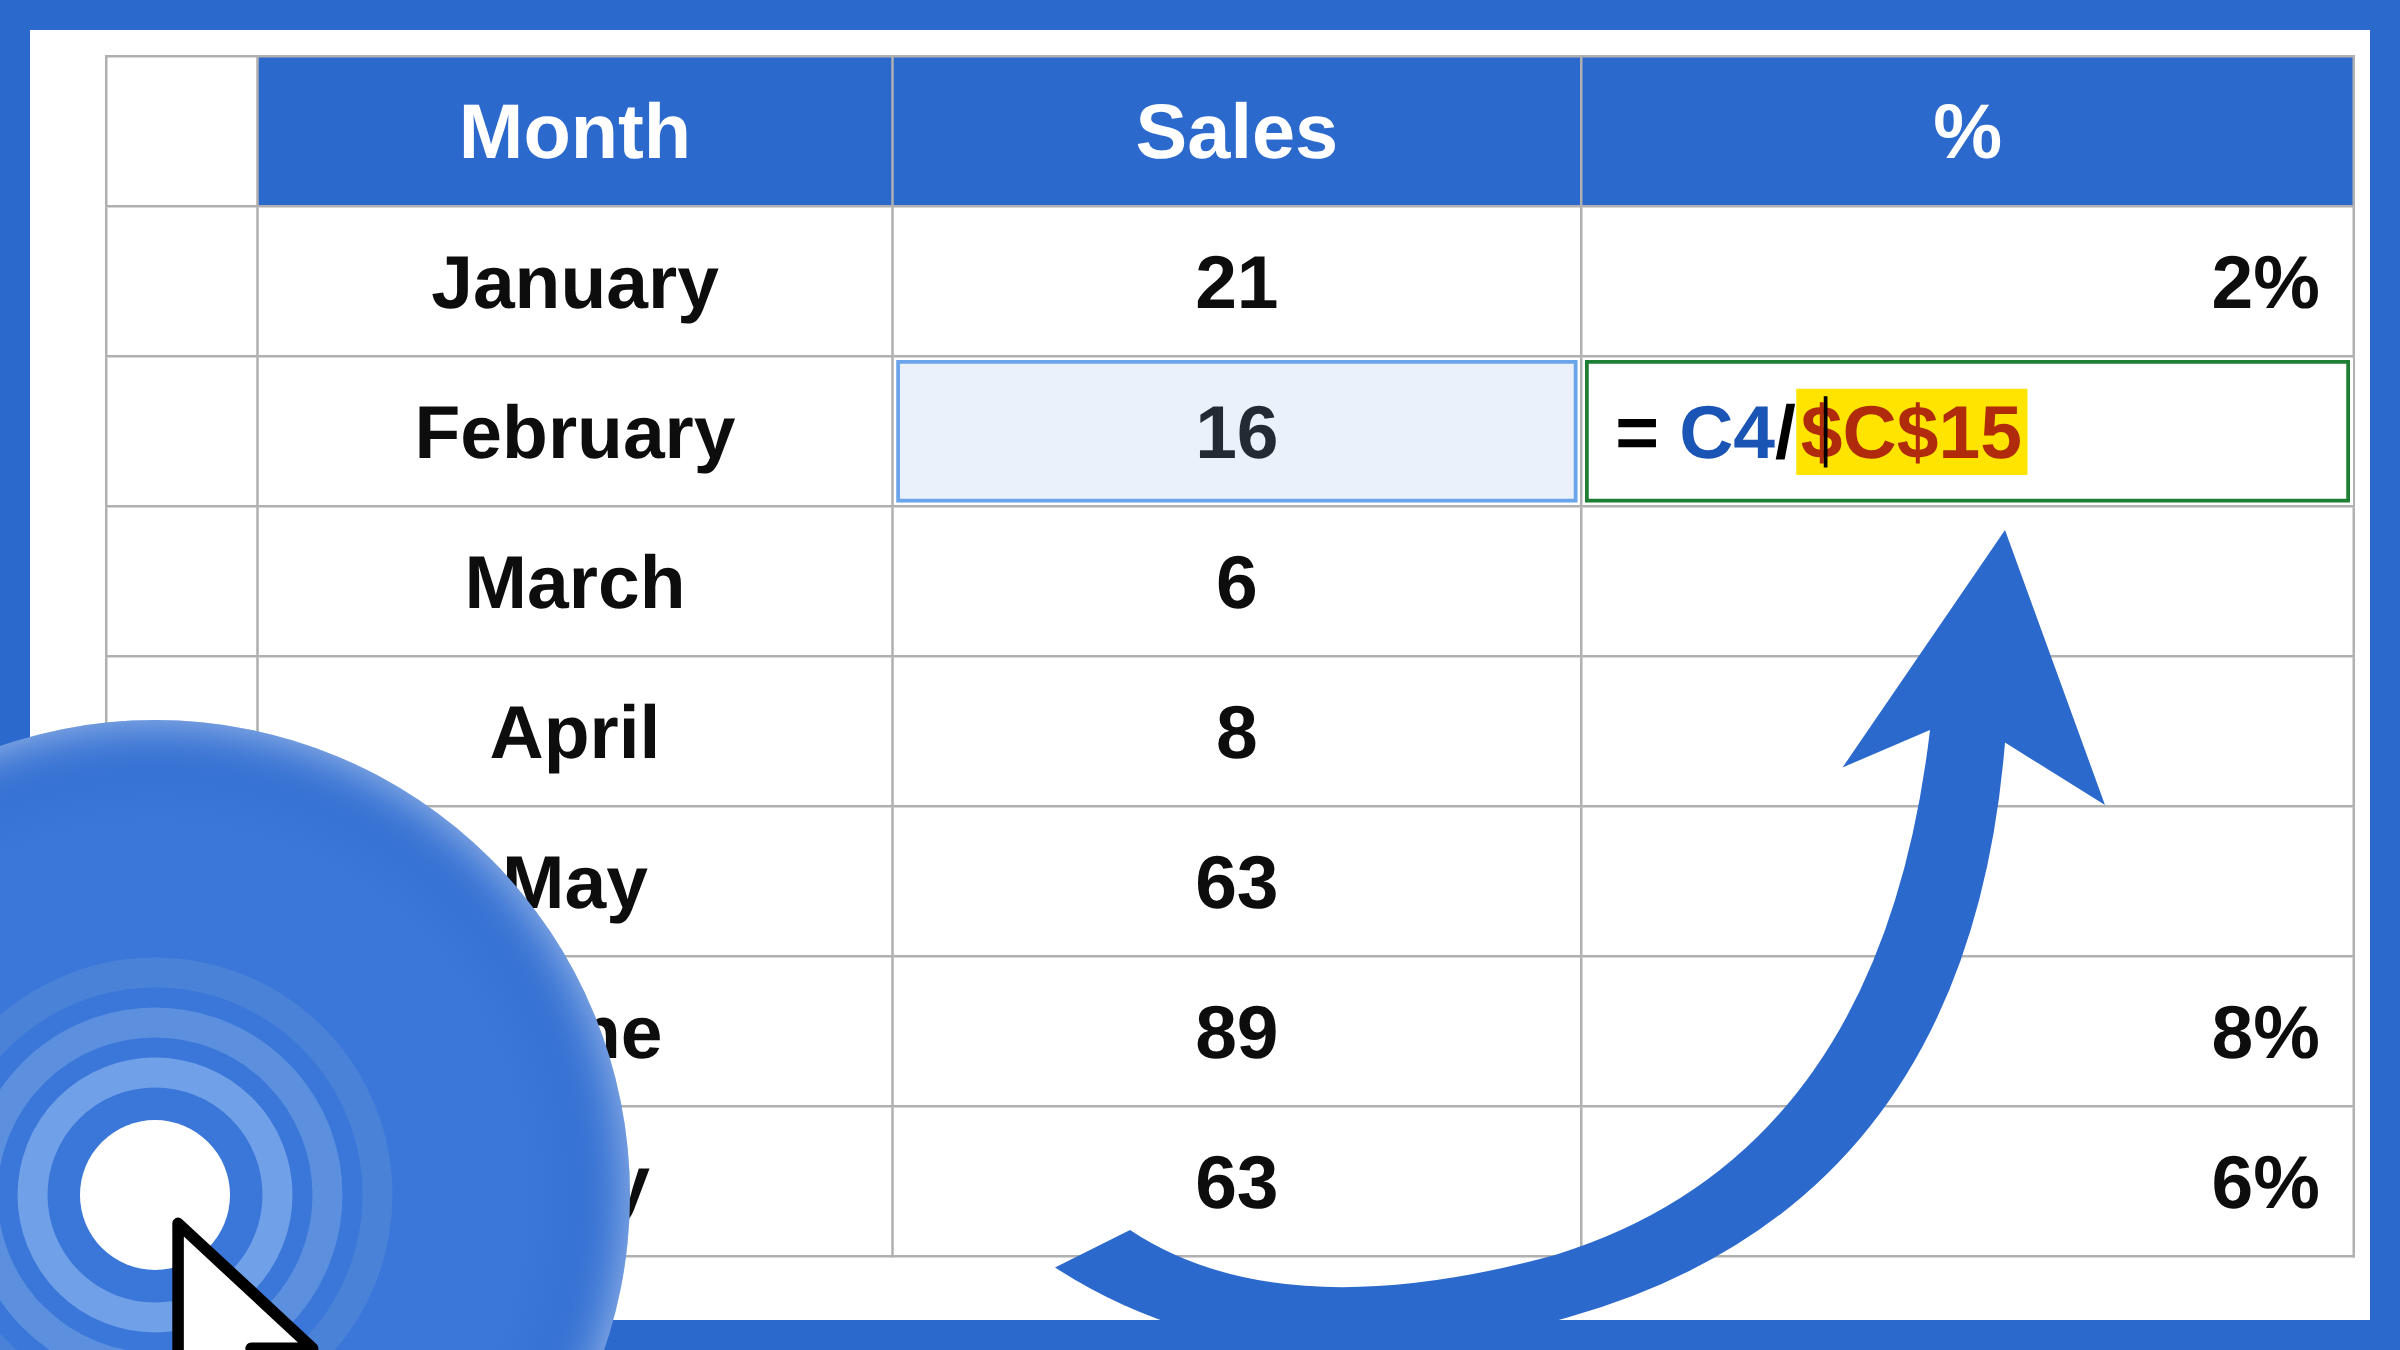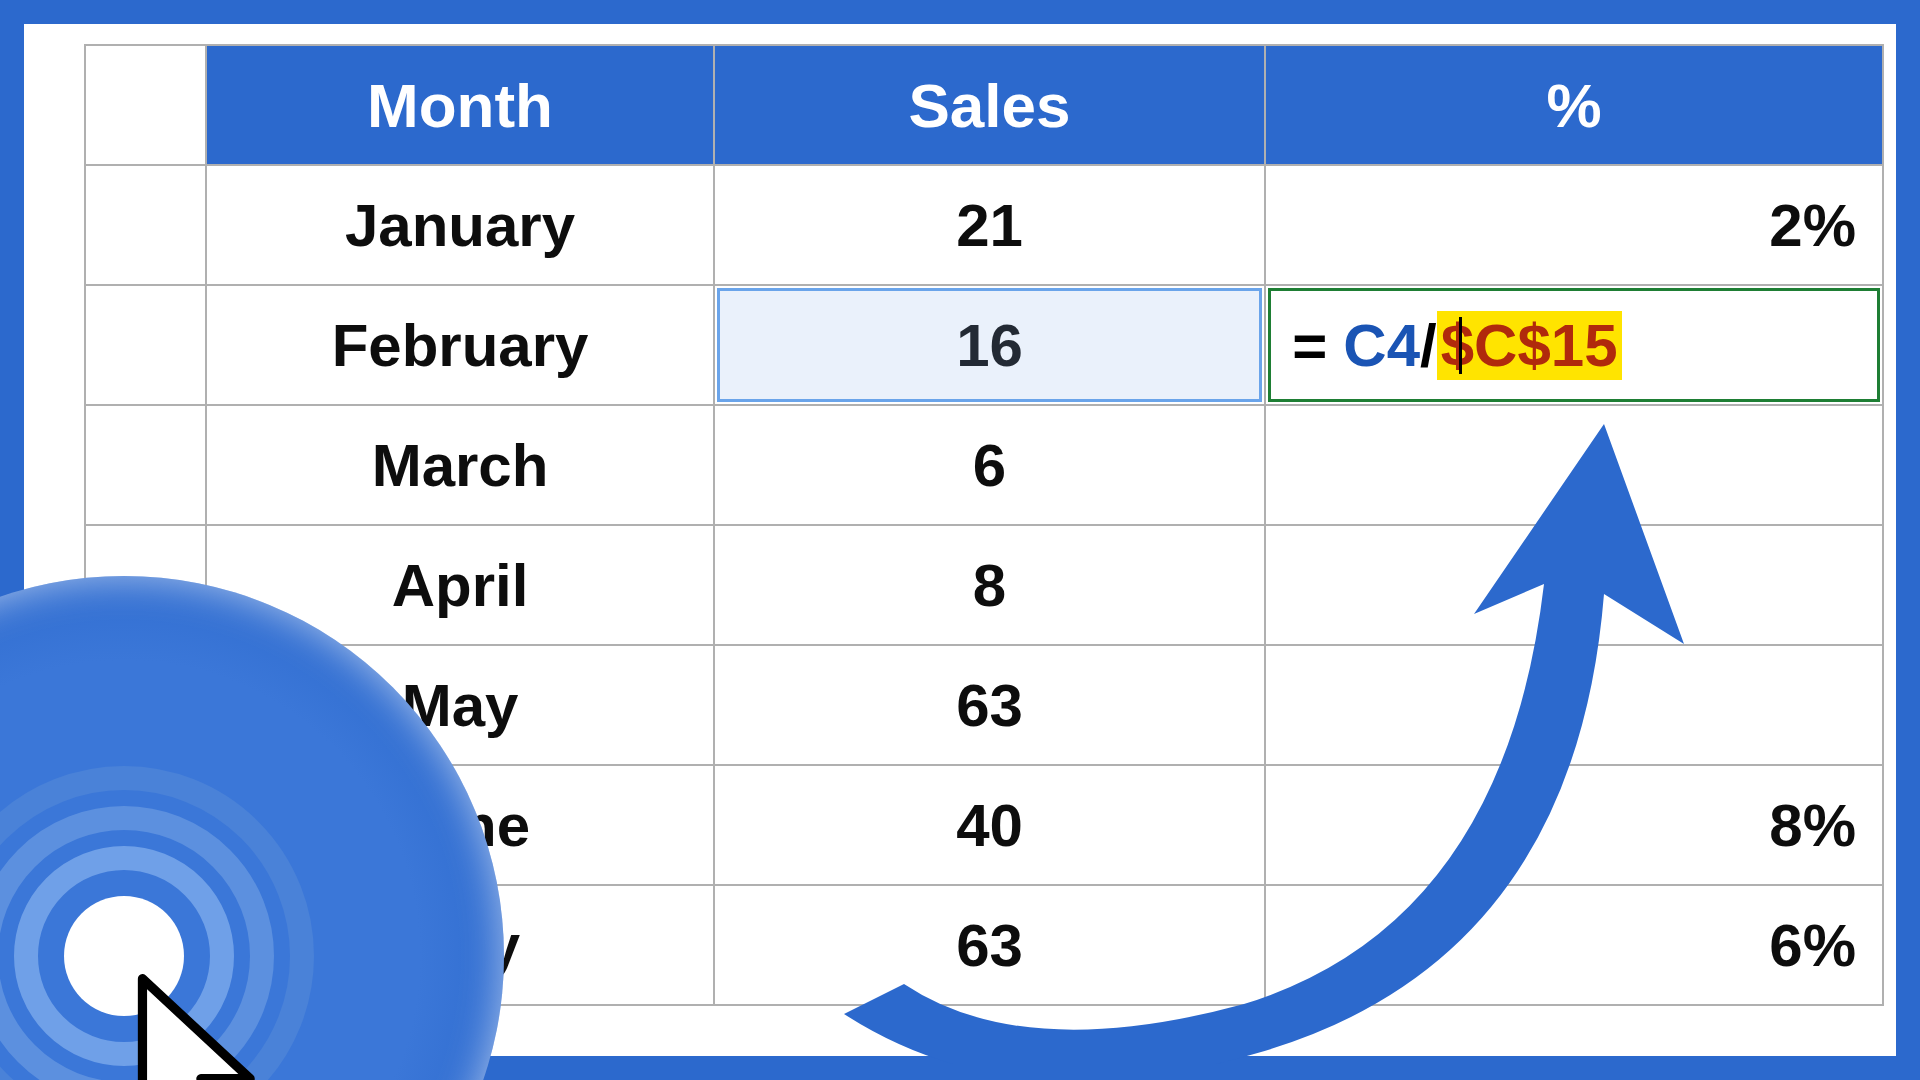--- a/index.html
+++ b/index.html
@@ -227,21 +227,21 @@
         <tr>
           <td class="narrow"></td>
           <td class="month-col">May</td>
           <td class="sales-col">63</td>
           <td class="pct-col"></td>
         </tr>
 
         <tr>
           <td class="narrow"></td>
           <td class="month-col">June</td>
-          <td class="sales-col">40</td>
+          <td class="sales-col">89</td>
           <td class="pct-col">8%</td>
         </tr>
 
         <tr>
           <td class="narrow"></td>
           <td class="month-col">July</td>
           <td class="sales-col">63</td>
           <td class="pct-col">6%</td>
         </tr>
       </tbody>

